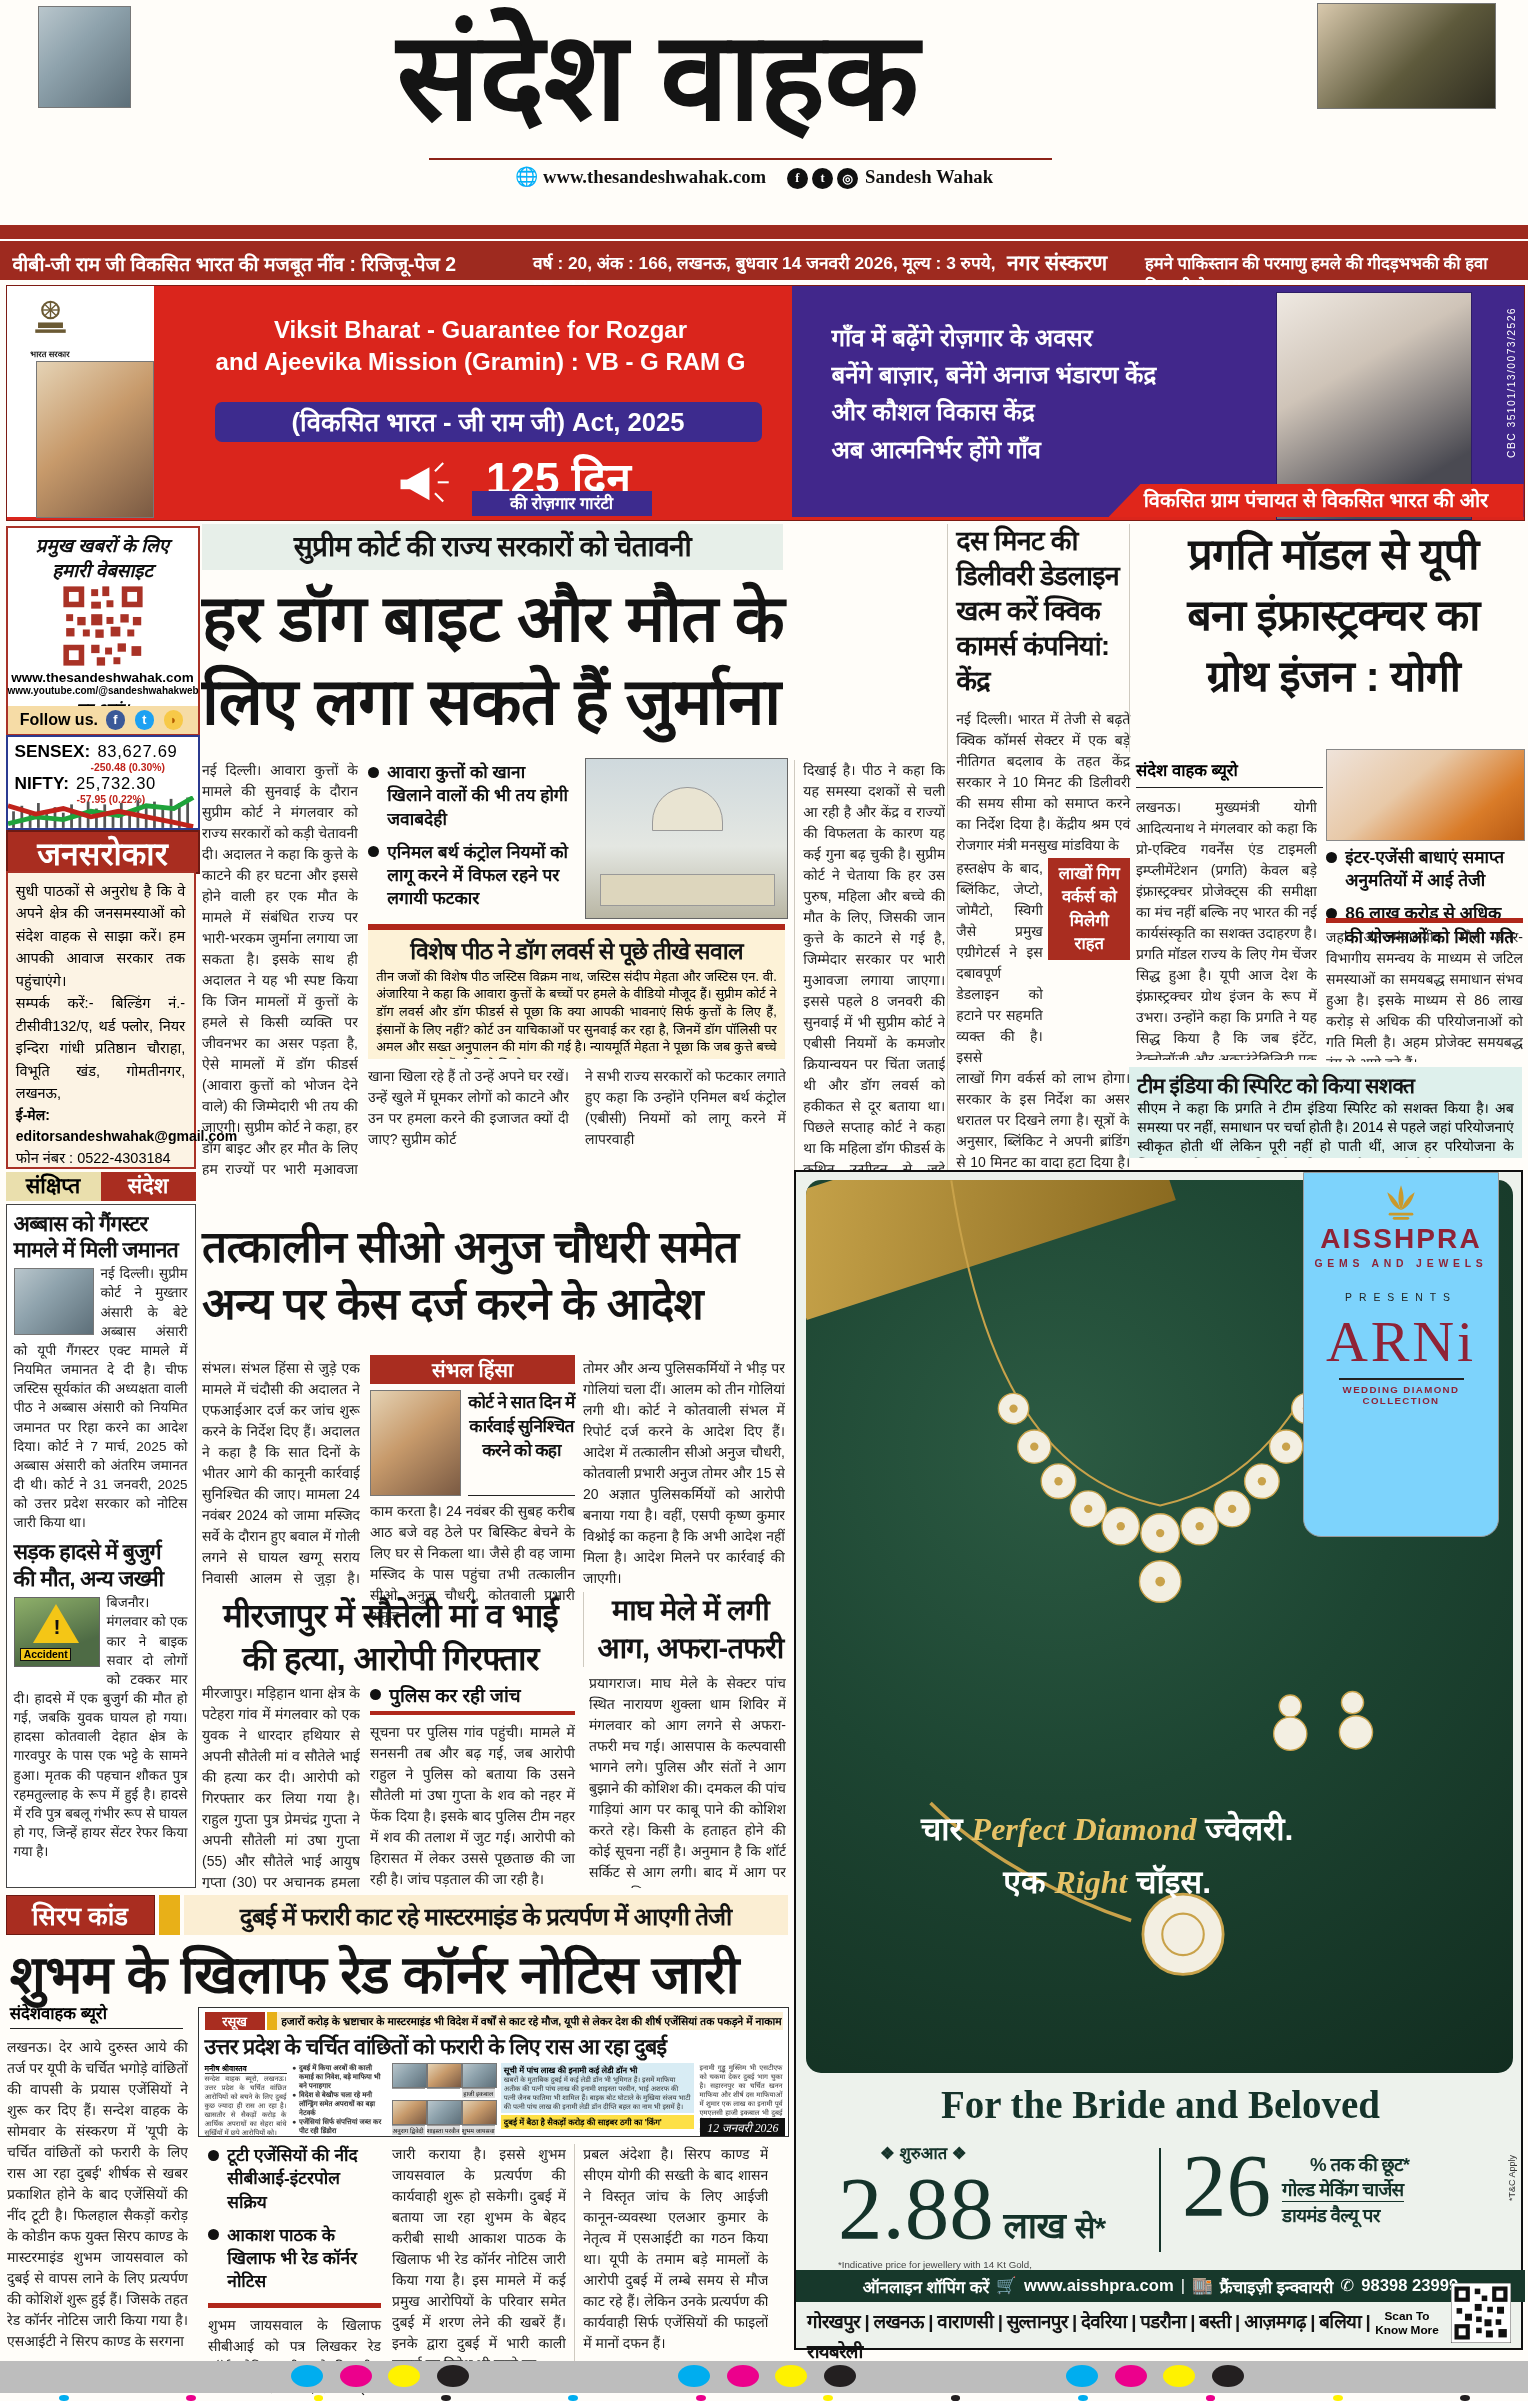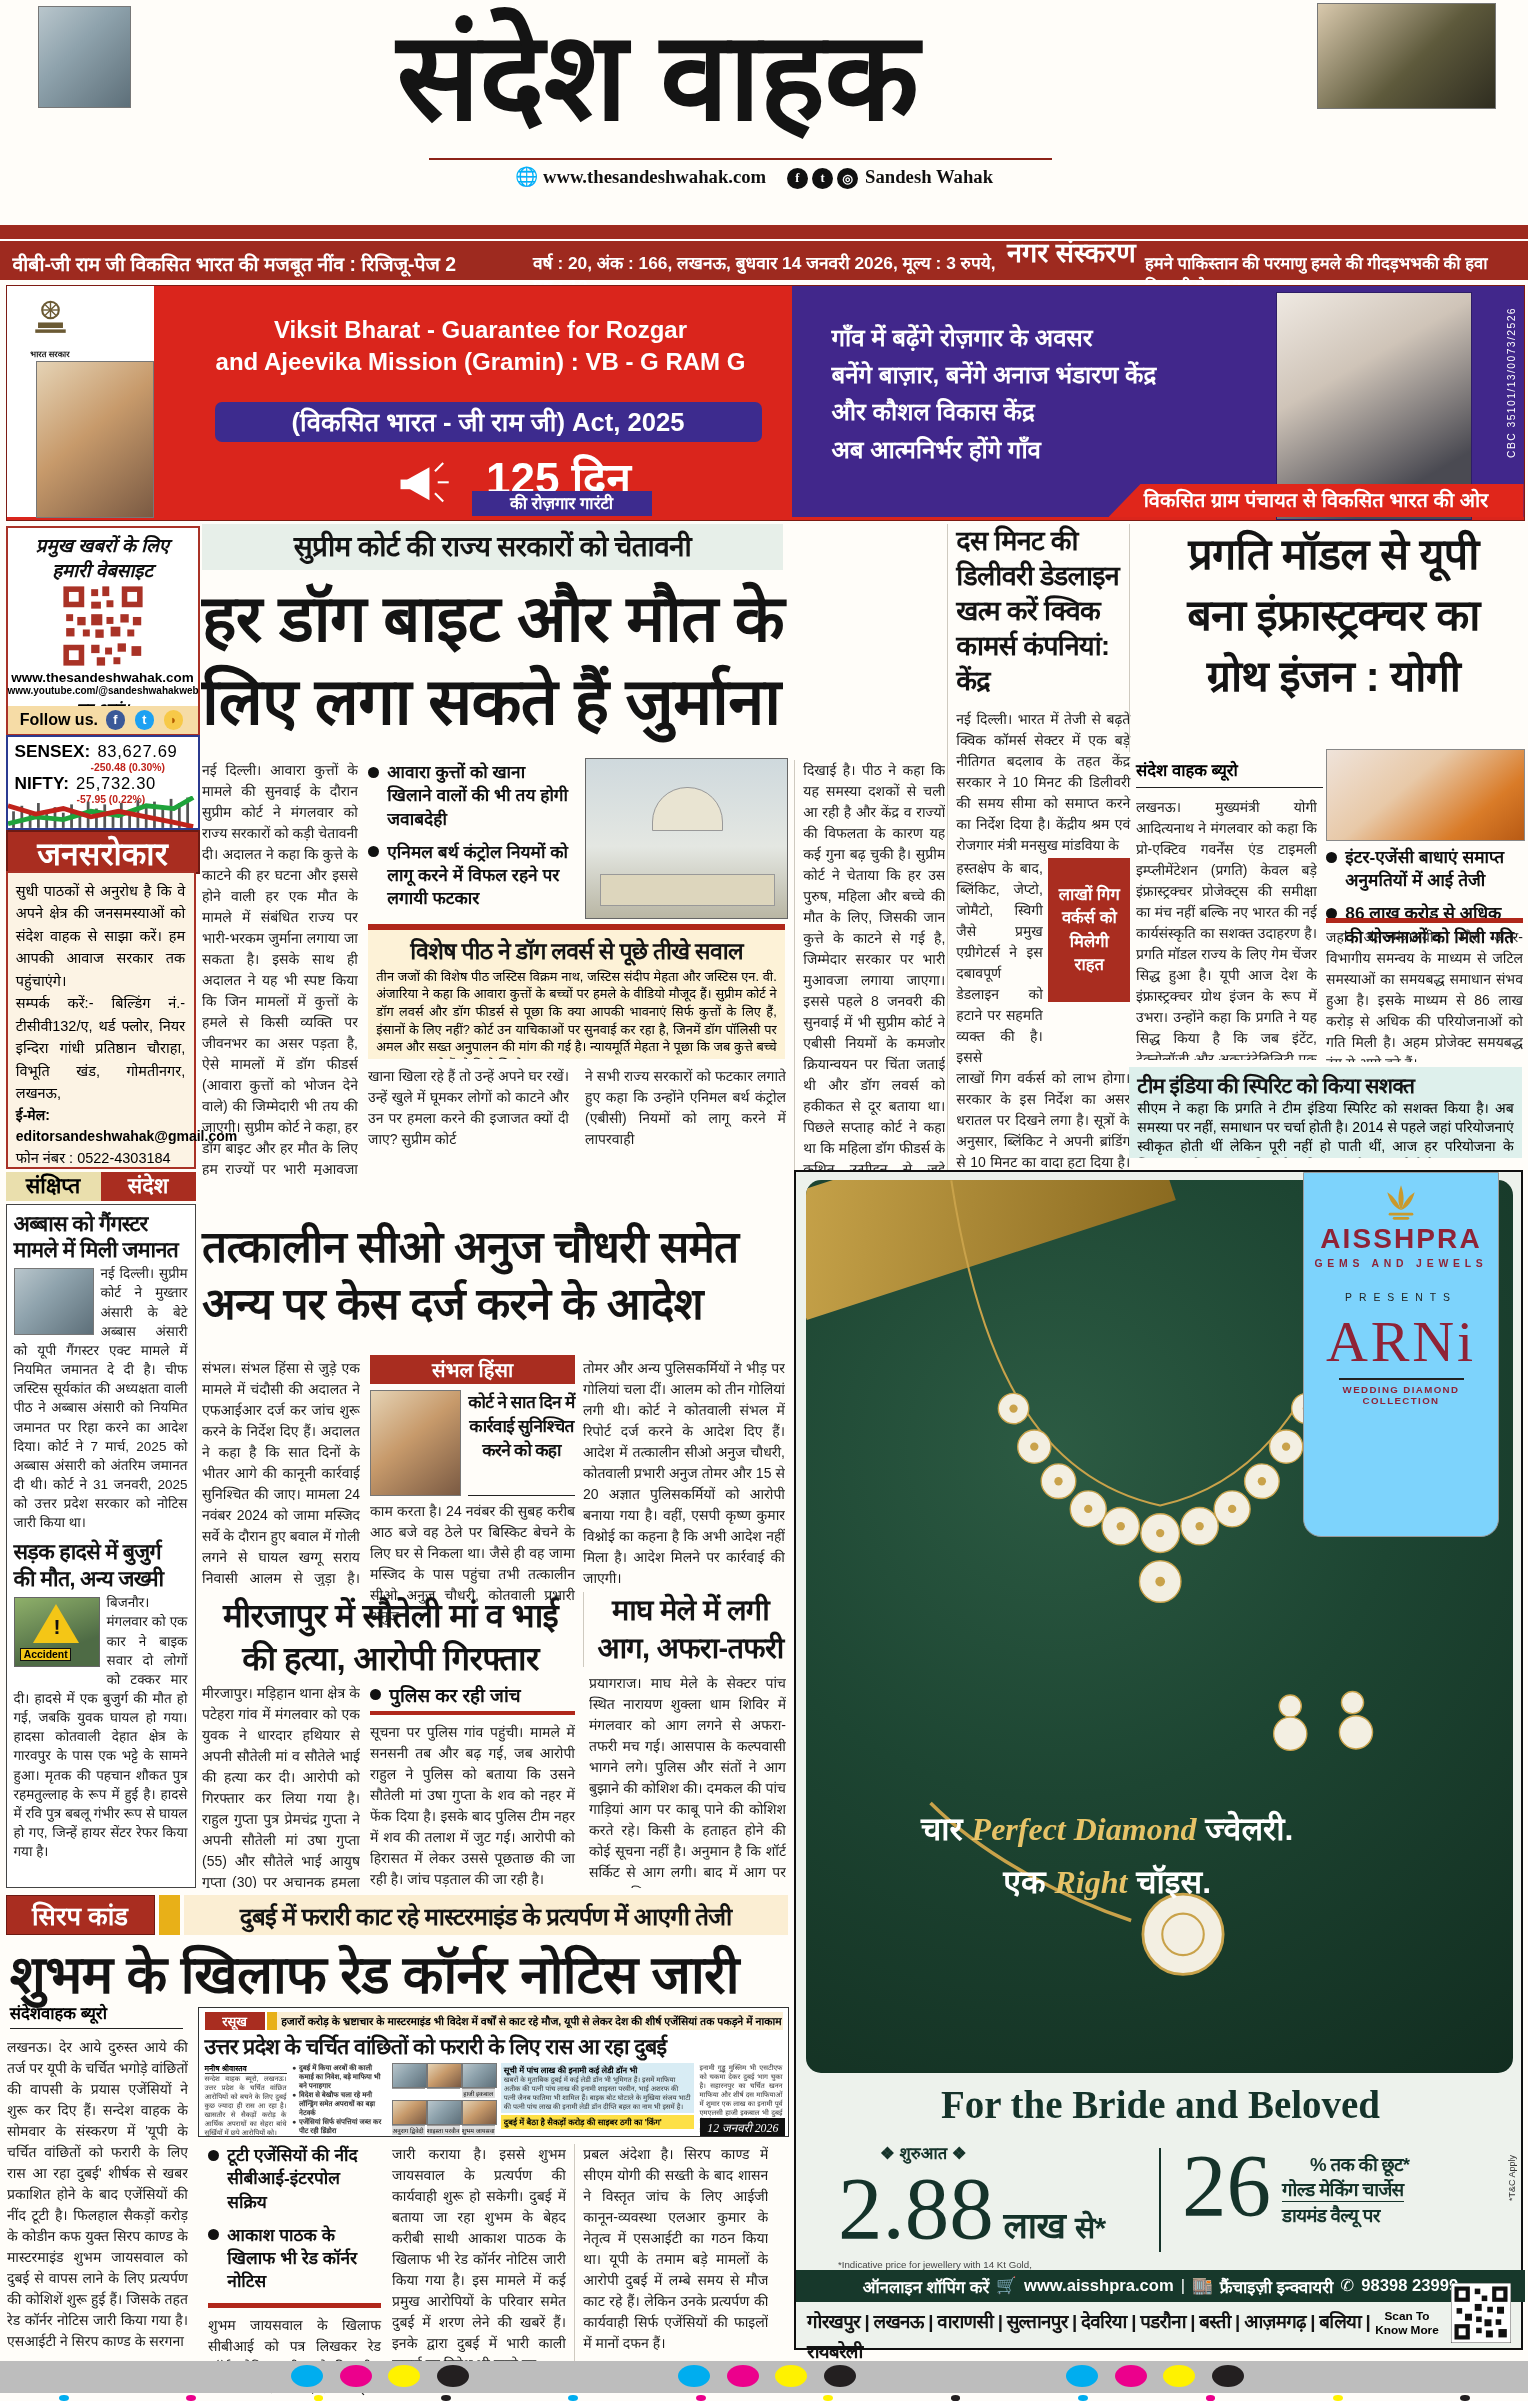--- a/index.html
+++ b/index.html
@@ -40,21 +40,21 @@
     &nbsp;&nbsp;
     <span class="sc-ic" style="background:#111;">f</span><span class="sc-ic" style="background:#111;">t</span><span class="sc-ic" style="background:#111;">◎</span>
     <span>Sandesh Wahak</span>
   </div>
   <div class="ab photo" style="left:1317px;top:2.8px;width:177px;height:104px;background:linear-gradient(135deg,#d9c9ad 0%,#5e5a3c 55%,#2f2d20 100%);"></div>
 
   <div class="ab" style="left:0;top:225px;width:1529px;height:55px;background:#9e2a1f;">
     <div class="ab" style="left:0;top:14px;width:1529px;height:2.1px;background:#fff;"></div>
     <div class="ab wh b" style="left:12.5px;top:25px;width:505px;font-size:19.4px;">वीबी-जी राम जी विकसित भारत की मजबूत नींव : रिजिजू-पेज 2</div>
     <div class="ab wh b" style="left:533px;top:26px;width:471px;font-size:17.3px;">वर्ष : 20, अंक : 166, लखनऊ, बुधवार 14 जनवरी 2026, मूल्य : 3 रुपये, पृष्ठ : 12</div>
-    <div class="ab wh b" style="left:1007px;top:8px;width:131px;font-size:27px;">नगर संस्करण</div>
+    <div class="ab wh b" style="left:1007px;top:23px;width:131px;font-size:21px;">नगर संस्करण</div>
     <div class="ab wh b" style="left:1145px;top:26px;width:377px;font-size:16.6px;">हमने पाकिस्तान की परमाणु हमले की गीदड़भभकी की हवा निकाली-पेज 12</div>
   </div>
 
   <div class="ab" style="left:5.5px;top:285px;width:1517px;height:234px;background:#da251c;border:1.4px solid #7e1b12;">
 
     <div class="ab" style="left:0;top:0;width:147px;height:231px;background:#fff;">
       <div class="ab ctr" style="left:12.5px;top:5.5px;width:62px;">
         <svg width="43" height="54" viewBox="0 0 62 78">
           <circle cx="31" cy="26" r="12" fill="none" stroke="#6b5a34" stroke-width="3"></circle>
           <g stroke="#6b5a34" stroke-width="2">
@@ -256,21 +256,21 @@
   </div>
   <div class="ab j body-txt" style="left:368px;top:1066px;width:201px;height:112px;overflow:hidden;">खाना खिला रहे हैं तो उन्हें अपने घर रखें। उन्हें खुले में घूमकर लोगों को काटने और उन पर हमला करने की इजाजत क्यों दी जाए? सुप्रीम कोर्ट</div>
   <div class="ab j body-txt" style="left:585px;top:1066px;width:201px;height:112px;overflow:hidden;">ने सभी राज्य सरकारों को फटकार लगाते हुए कहा कि उन्होंने एनिमल बर्थ कंट्रोल (एबीसी) नियमों को लागू करने में लापरवाही</div>
   <div class="ab j body-txt col-rule" style="left:794px;top:760px;width:142px;height:418px;padding-left:8.3px;overflow:hidden;">दिखाई है। पीठ ने कहा कि यह समस्या दशकों से चली आ रही है और केंद्र व राज्यों की विफलता के कारण यह कई गुना बढ़ चुकी है। सुप्रीम कोर्ट ने चेताया कि हर उस पुरुष, महिला और बच्चे की मौत के लिए, जिसकी जान कुत्ते के काटने से गई है, जिम्मेदार सरकार पर भारी मुआवजा लगाया जाएगा। इससे पहले 8 जनवरी की सुनवाई में भी सुप्रीम कोर्ट ने एबीसी नियमों के कमजोर क्रियान्वयन पर चिंता जताई थी और डॉग लवर्स को हकीकत से दूर बताया था। पिछले सप्ताह कोर्ट ने कहा था कि महिला डॉग फीडर्स के कथित उत्पीड़न से जुड़े आरोप कानून-व्यवस्था का मामला हैं और पीड़ित एफआईआर दर्ज करा सकते हैं। कोर्ट ने इस मुद्दे पर कथित टिप्पणियों की जांच से भी इंकार कर दिया था।</div>
 
   <div class="ab col-rule" style="left:947px;top:524px;width:174px;height:657px;padding-left:8.3px;">
     <div class="hindi-head" style="font-size:27px;line-height:1.3;">दस मिनट की डिलीवरी डेडलाइन खत्म करें क्विक कामर्स कंपनियां: केंद्र</div>
     <div class="j body-txt" style="margin-top:9.7px;">नई दिल्ली। भारत में तेजी से बढ़ते क्विक कॉमर्स सेक्टर में एक बड़े नीतिगत बदलाव के तहत केंद्र सरकार ने 10 मिनट की डिलीवरी की समय सीमा को समाप्त करने का निर्देश दिया है। केंद्रीय श्रम एवं रोजगार मंत्री मनसुख मांडविया के</div>
     <div style="display:flex;gap:5.5px;margin-top:1.4px;">
       <div class="j body-txt" style="flex:1;">हस्तक्षेप के बाद, ब्लिंकिट, जेप्टो, जोमैटो, स्विगी जैसे प्रमुख एग्रीगेटर्स ने इस दबावपूर्ण डेडलाइन को हटाने पर सहमति व्यक्त की है। इससे</div>
-      <div class="redbox-label" style="width:82px;height:144px;flex:0 0 82px;font-size:16.6px;text-align:center;line-height:1.4;padding:6px;box-sizing:border-box;">लाखों गिग वर्कर्स को मिलेगी राहत</div>
+      <div class="redbox-label" style="width:82px;height:102px;flex:0 0 82px;font-size:16.6px;text-align:center;line-height:1.4;padding:6px;box-sizing:border-box;">लाखों गिग वर्कर्स को मिलेगी राहत</div>
     </div>
     <div class="j body-txt">लाखों गिग वर्कर्स को लाभ होगा। सरकार के इस निर्देश का असर धरातल पर दिखने लगा है। सूत्रों के अनुसार, ब्लिंकिट ने अपनी ब्रांडिंग से 10 मिनट का वादा हटा दिया है। इस नीतिगत बदलाव के पीछे मुख्य कारण डिलीवरी पार्टनर्स पर पड़ने वाले मानसिक और शारीरिक दबाव को बताया गया है। सार्वजनिक मंचों पर यह बहस तेज थी कि अत्यधिक दबाव और खराब मौसम की स्थिति में ये कर्मचारी जोखिम का सामना करते हैं। अब तक स्पीड ही इन कंपनियों का सबसे बड़ा प्रतिस्पर्धी हथियार था, लेकिन अब उन्हें सुरक्षा और स्थिरता को प्राथमिकता देनी होगी।</div>
   </div>
 
   <div class="ab col-rule" style="left:1129px;top:524px;width:393px;height:228px;padding-left:7px;">
     <div class="hindi-head ctr" style="font-size:43px;line-height:1.42;">
       <div>प्रगति मॉडल से यूपी</div>
       <div>बना इंफ्रास्ट्रक्चर का</div>
       <div>ग्रोथ इंजन : योगी</div>
     </div>

